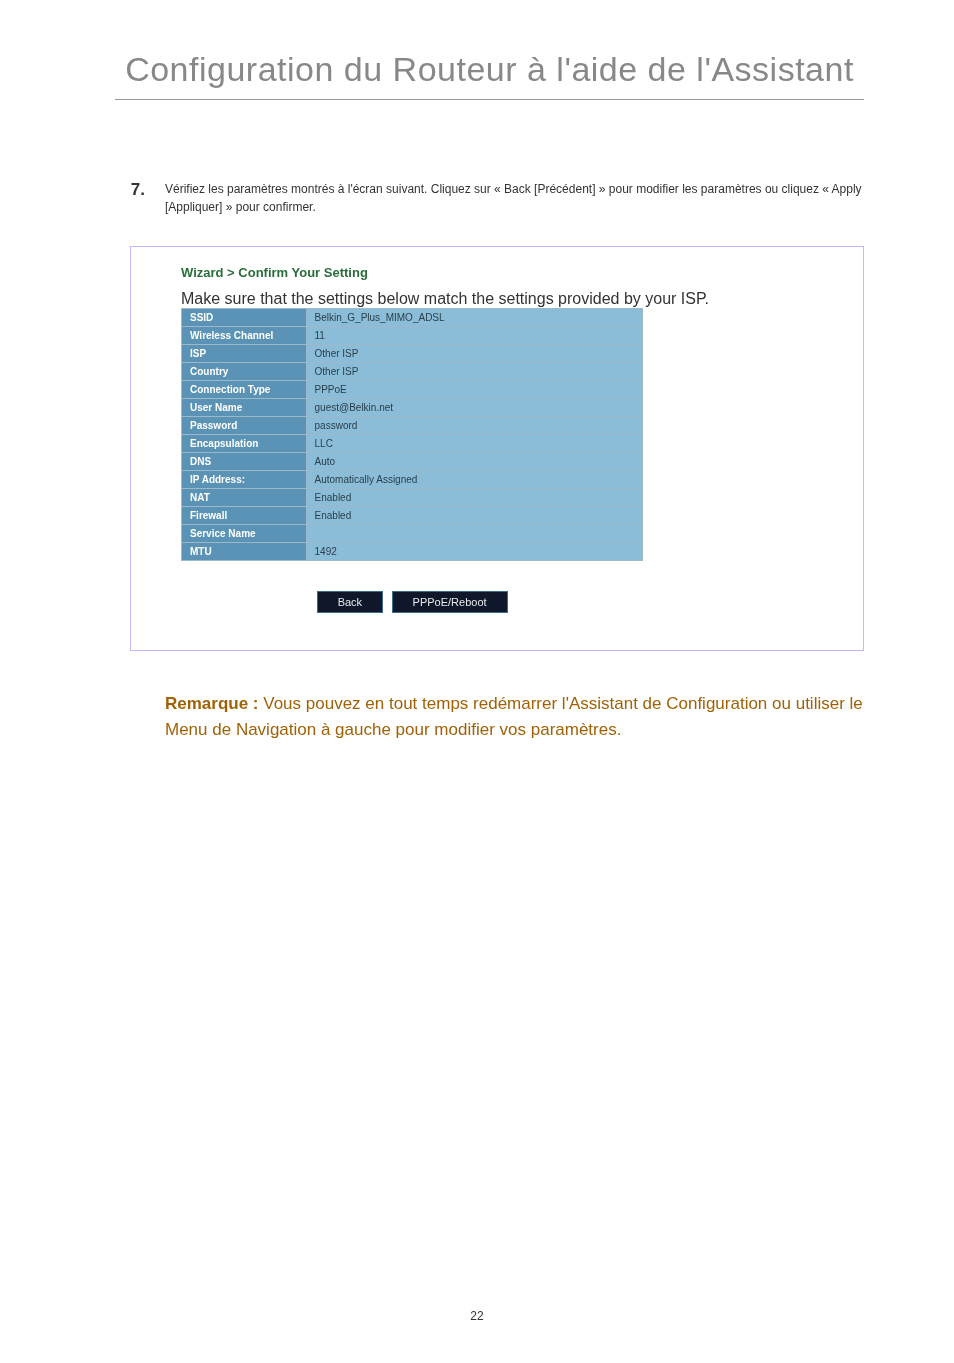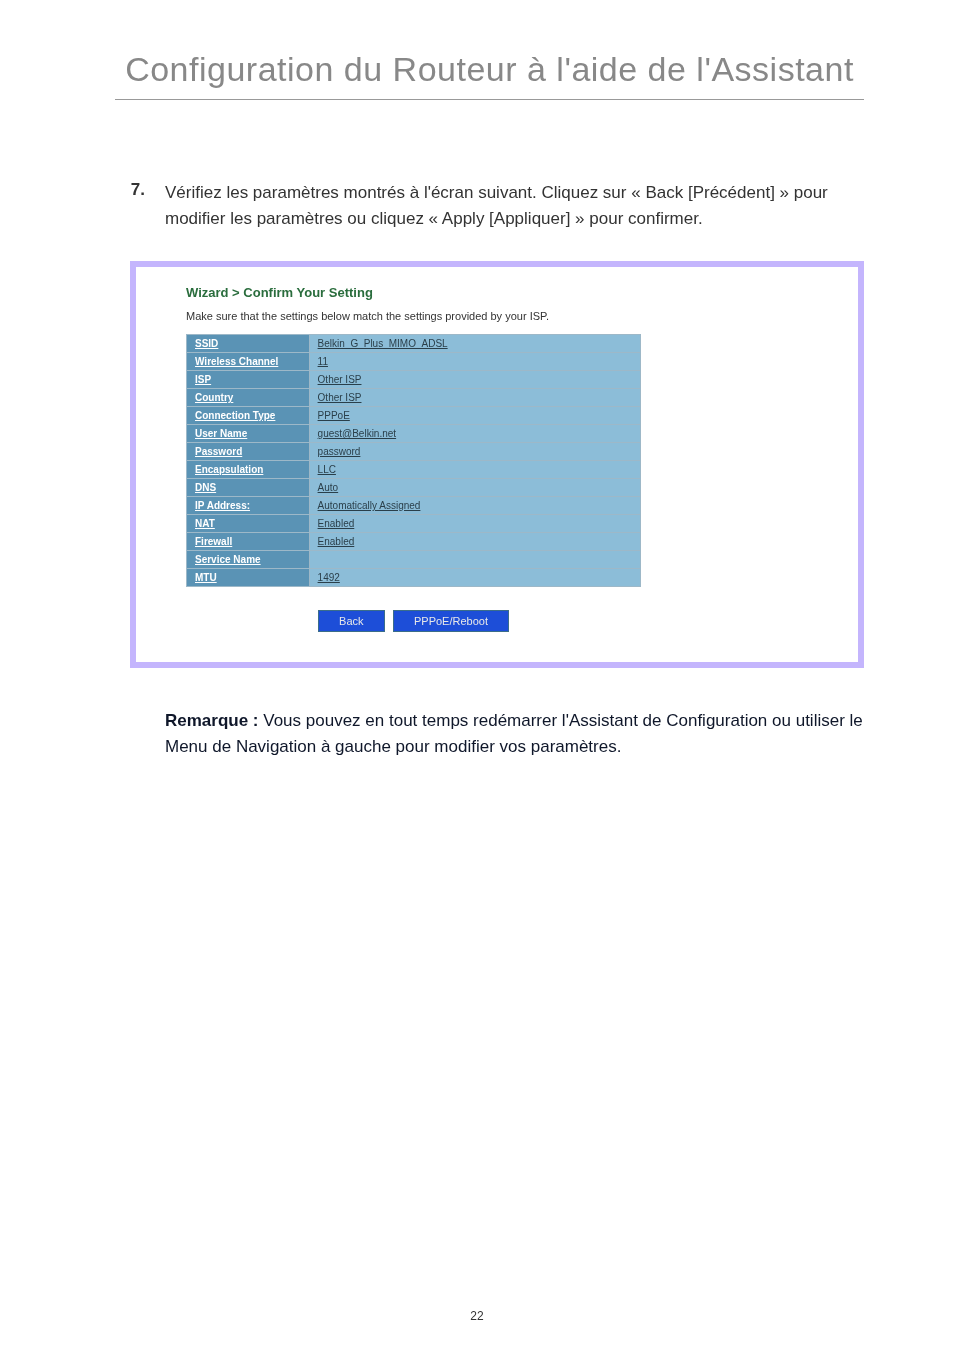--- a/index.html
+++ b/index.html
@@ -37,81 +37,79 @@
       margin-bottom: 30px;
     }
     .step-number {
       font-weight: bold;
       font-size: 17px;
       color: #333;
       min-width: 30px;
       text-align: right;
     }
     .step-text {
-      font-size: 17px;
+      font-size: 12px;
       color: #333;
       line-height: 1.5;
     }
     .screenshot-box {
-      border: 6px solid #c4b5fd;
+      border: 1px solid #c4b5fd;
       margin: 20px 90px 40px 130px;
       padding: 18px 40px 25px 50px;
       background: #fff;
     }
     .wizard-title {
       font-size: 13px;
       font-weight: bold;
       color: #2a6d3d;
       margin-bottom: 10px;
     }
     .wizard-subtitle {
-      font-size: 11px;
-      color: #333;
-      margin-bottom: 12px;
+      font-size: 16px;
+      color: #333;
     }
     .settings-table {
       border-collapse: collapse;
       width: 72%;
       font-size: 10px;
     }
     .settings-table td {
       padding: 3px 8px;
       border: 1px solid #9db8c8;
-      text-decoration: underline;
     }
     .settings-table td.label-cell {
       background: #5a93b5;
       color: #fff;
       font-weight: bold;
       width: 27%;
     }
     .settings-table td.value-cell {
       background: #8cbdd8;
       color: #2a3f4a;
       margin-top: 9px;
     }
     .button-row {
       margin-top: 18px;
       text-align: center;
       width: 72%;
     }
     .wizard-button {
       display: inline-block;
-      background: #1d4ed8;
+      background: #0f172a;
       color: #e8e8e8;
       font-size: 11px;
       padding: 4px 20px;
-      margin: 5px 2px;
+      margin: 12px 2px;
       border: 1px solid #3a6d8a;
       cursor: pointer;
     }
     .remark {
       padding: 0 90px 0 165px;
       font-size: 17px;
-      color: #0f172a;
+      color: #a16207;
       line-height: 1.5;
     }
     .remark-label {
       font-weight: bold;
     }
     .page-number {
       position: absolute;
       bottom: 40px;
       left: 0;
       width: 100%;

